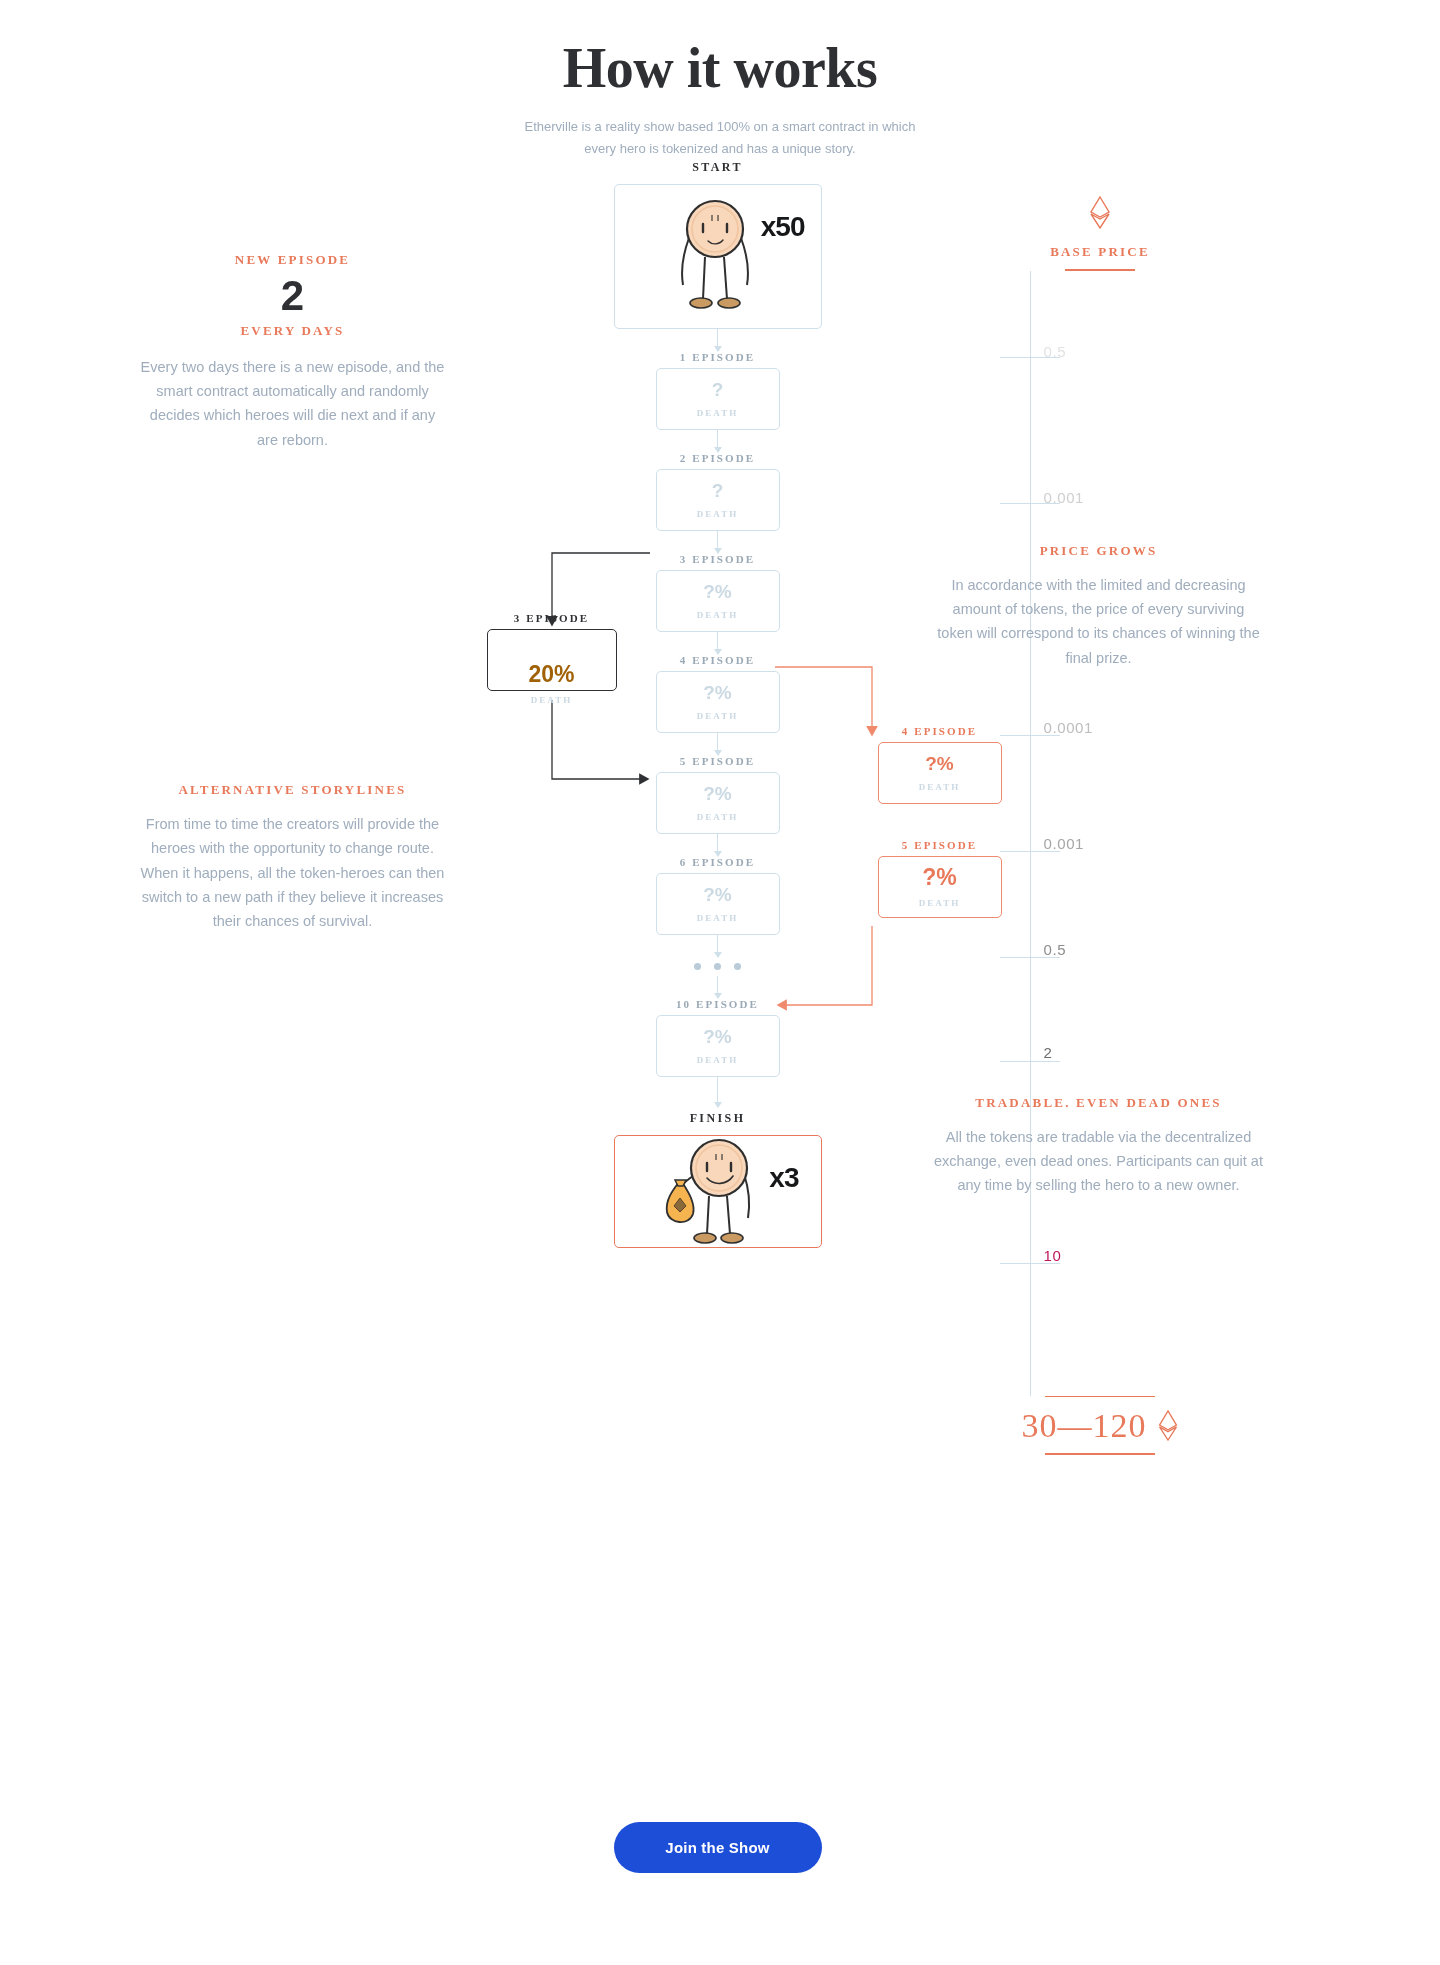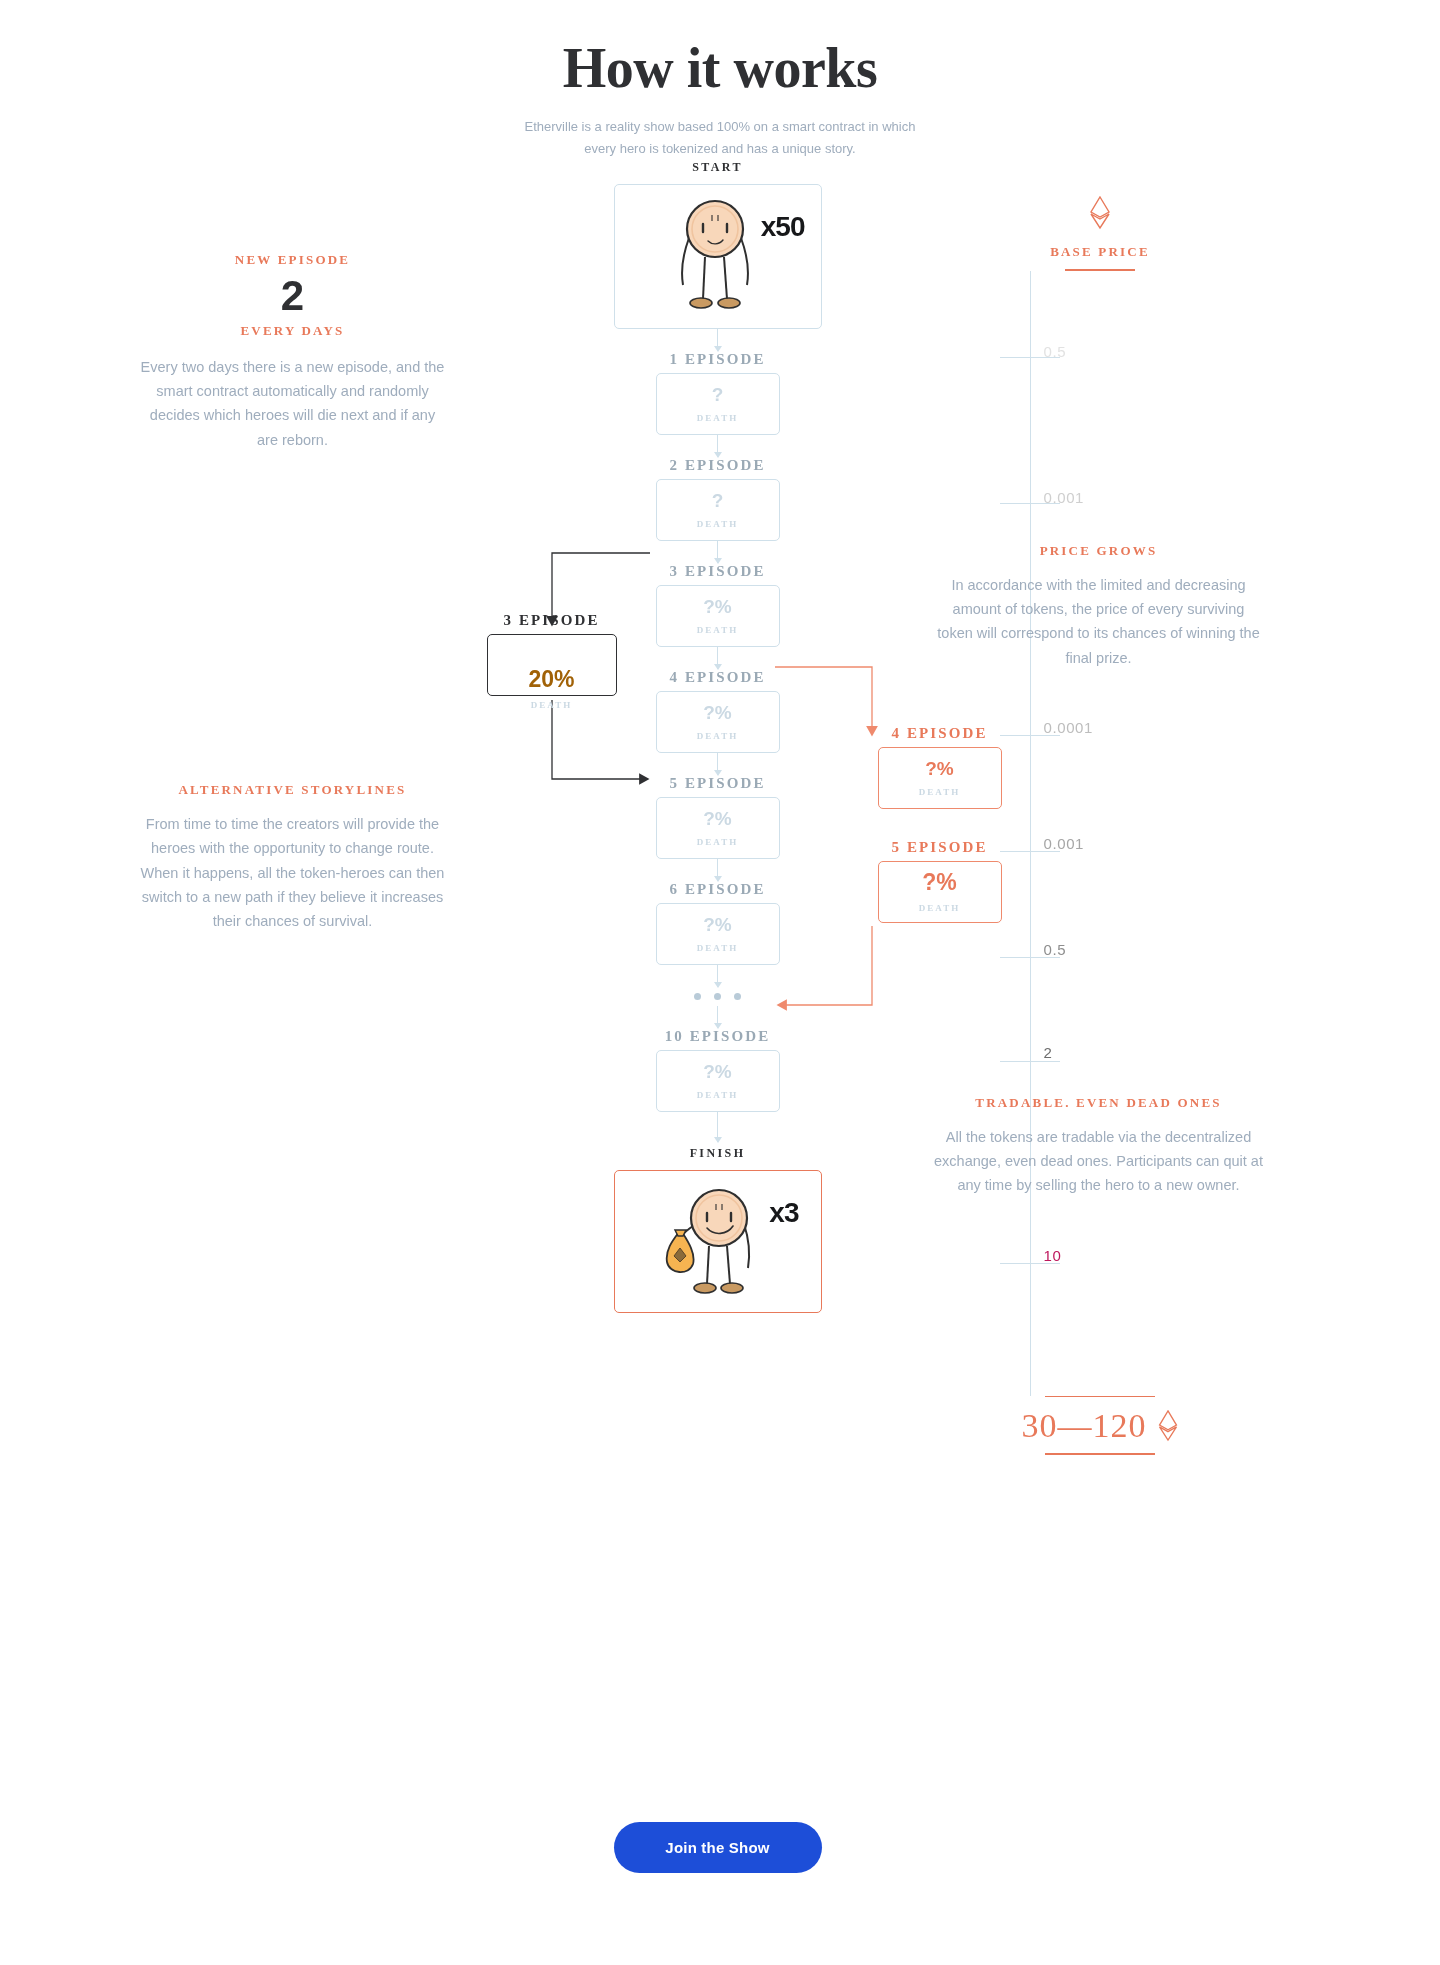--- a/index.html
+++ b/index.html
@@ -102,26 +102,26 @@
   }
   .hero-box {
     width: 208px;
     height: 145px;
     border: 1px solid #cfe0ea;
     border-radius: 5px;
     margin: 0 auto;
     position: relative;
     background: #fff;
   }
-  .hero-box.finish { border-color: #e8795a; height: 143px; }
+  .hero-box.finish { border-color: #e8795a; height: 113px; }
 
   .ep-label {
     font-family: "Liberation Serif", serif;
     font-weight: bold;
-    font-size: 15px;
+    font-size: 11px;
     letter-spacing: 2.1px;
     color: #9aa9b5;
     text-transform: uppercase;
     text-align: center;
   }
   .ep-label.coral { color: #e8795a; }
 
   .ep-box {
     width: 124px;
     height: 62px;

